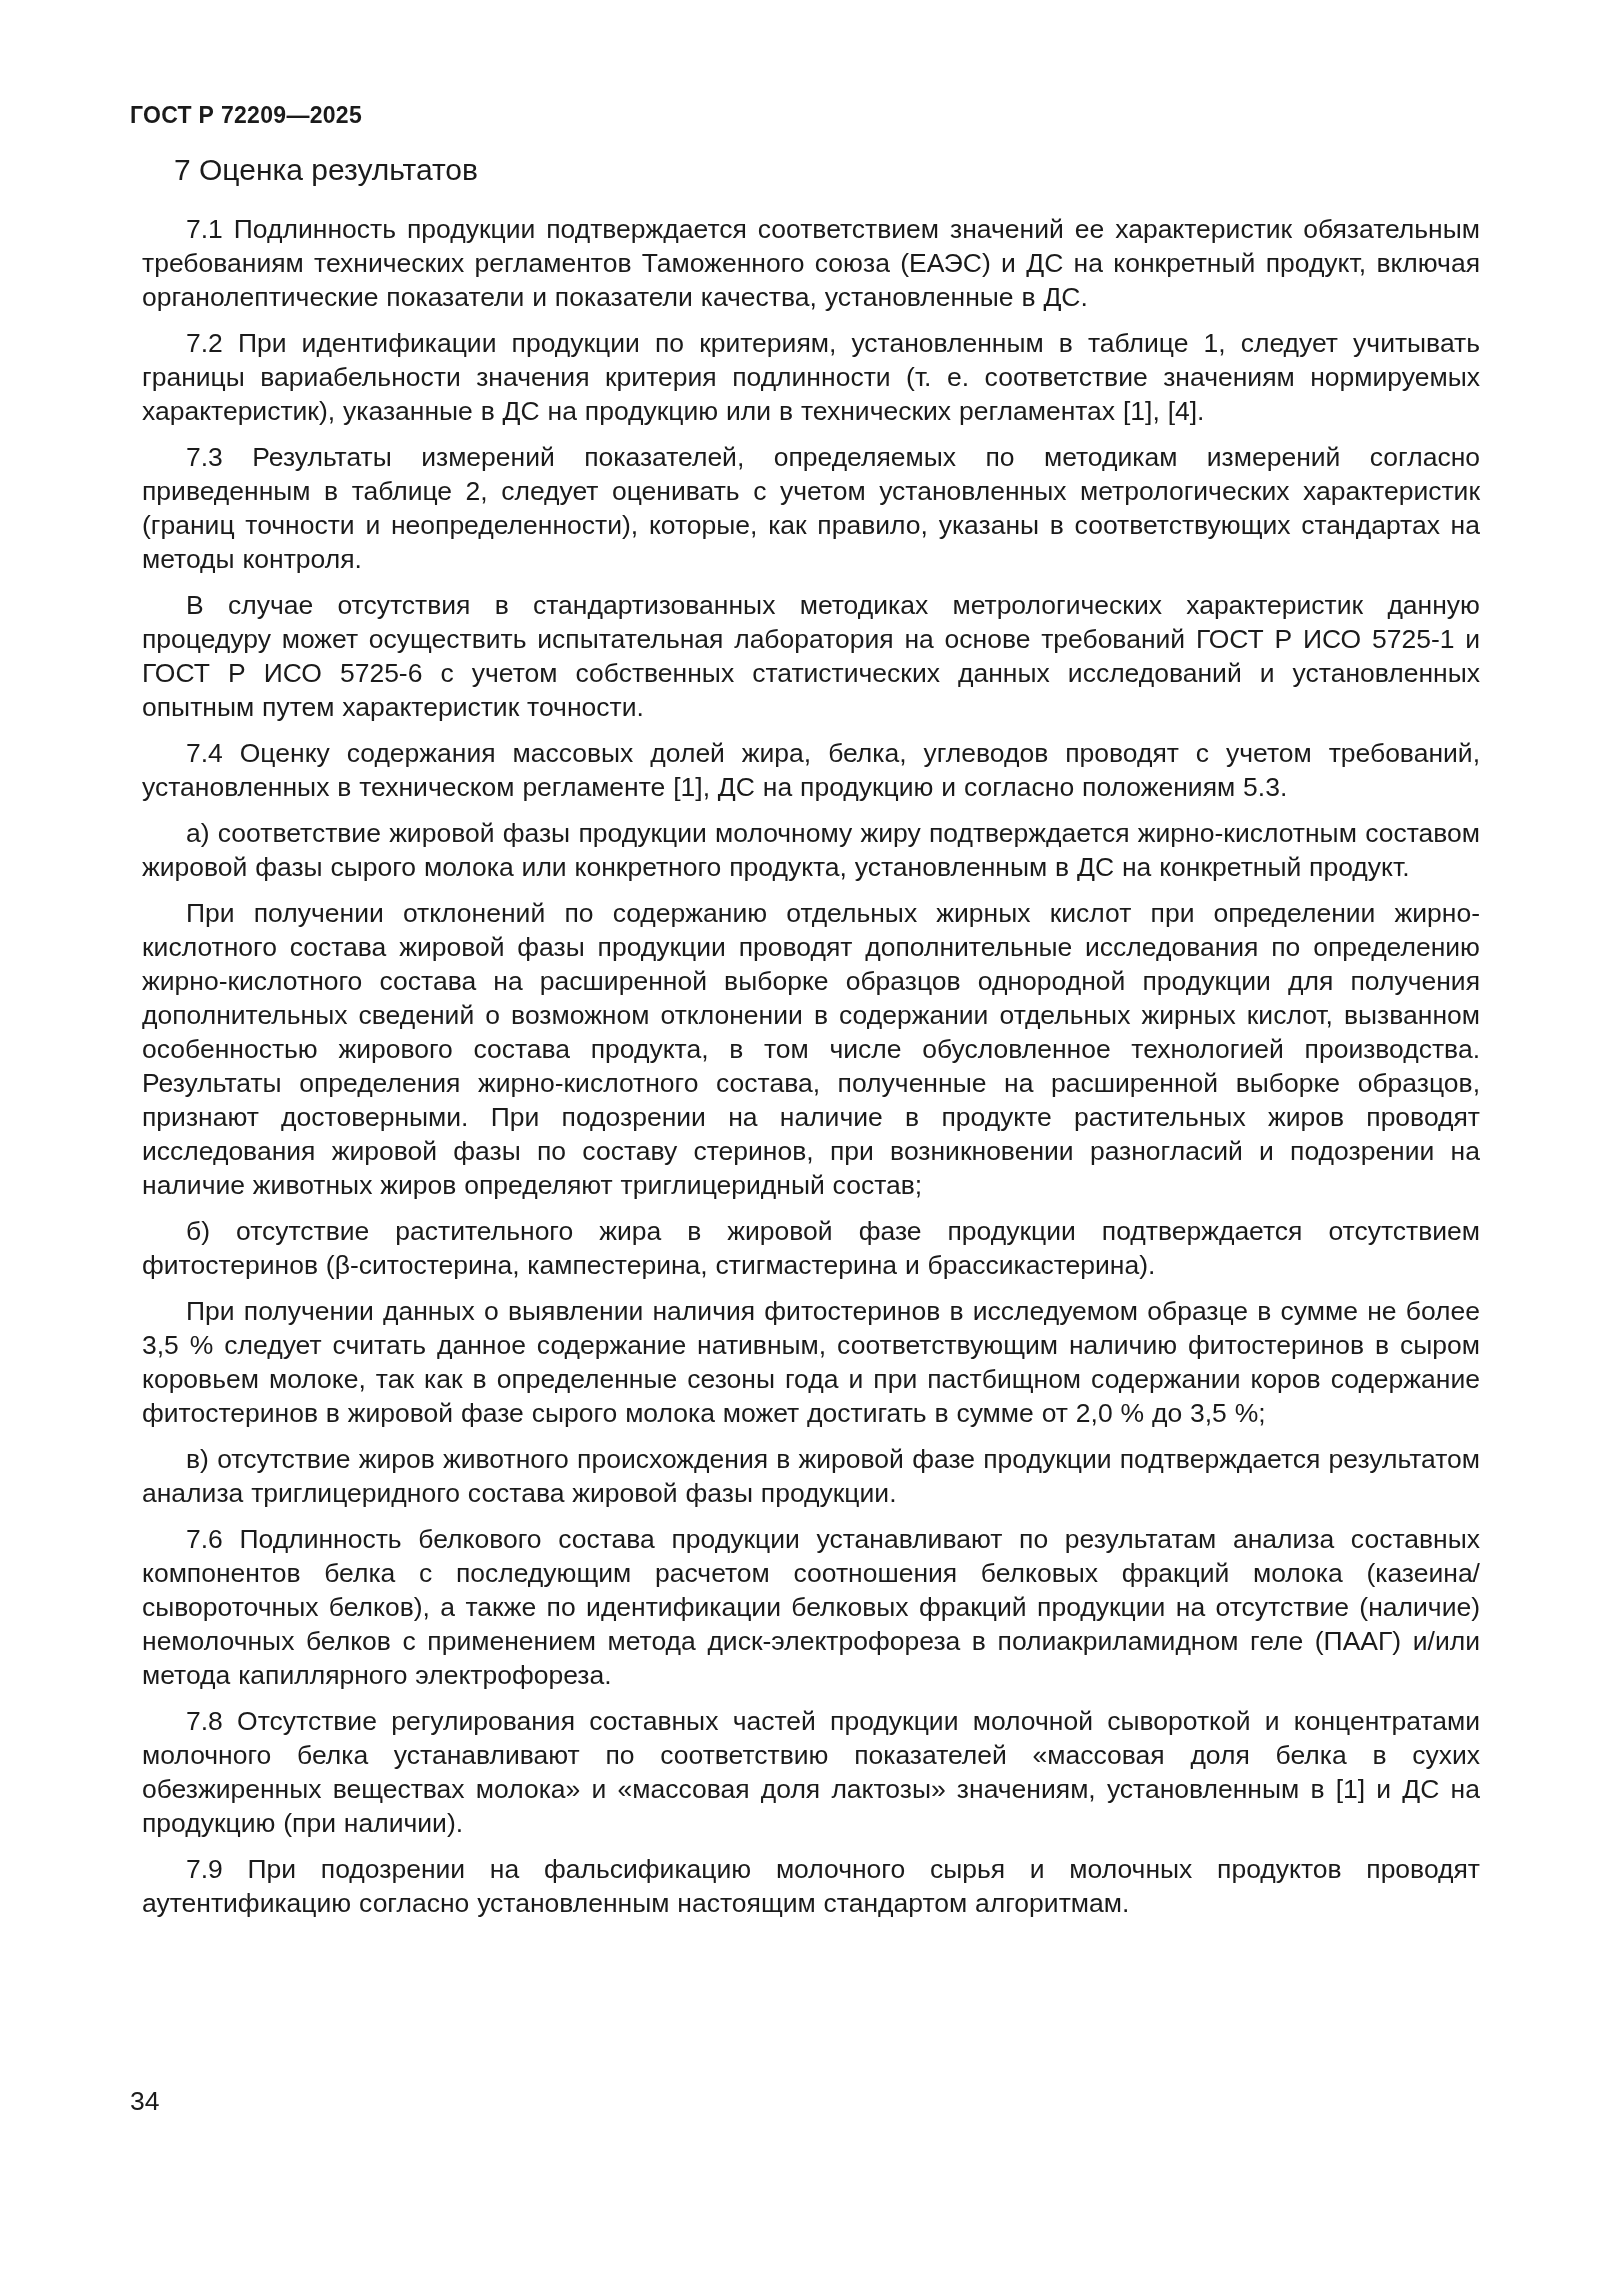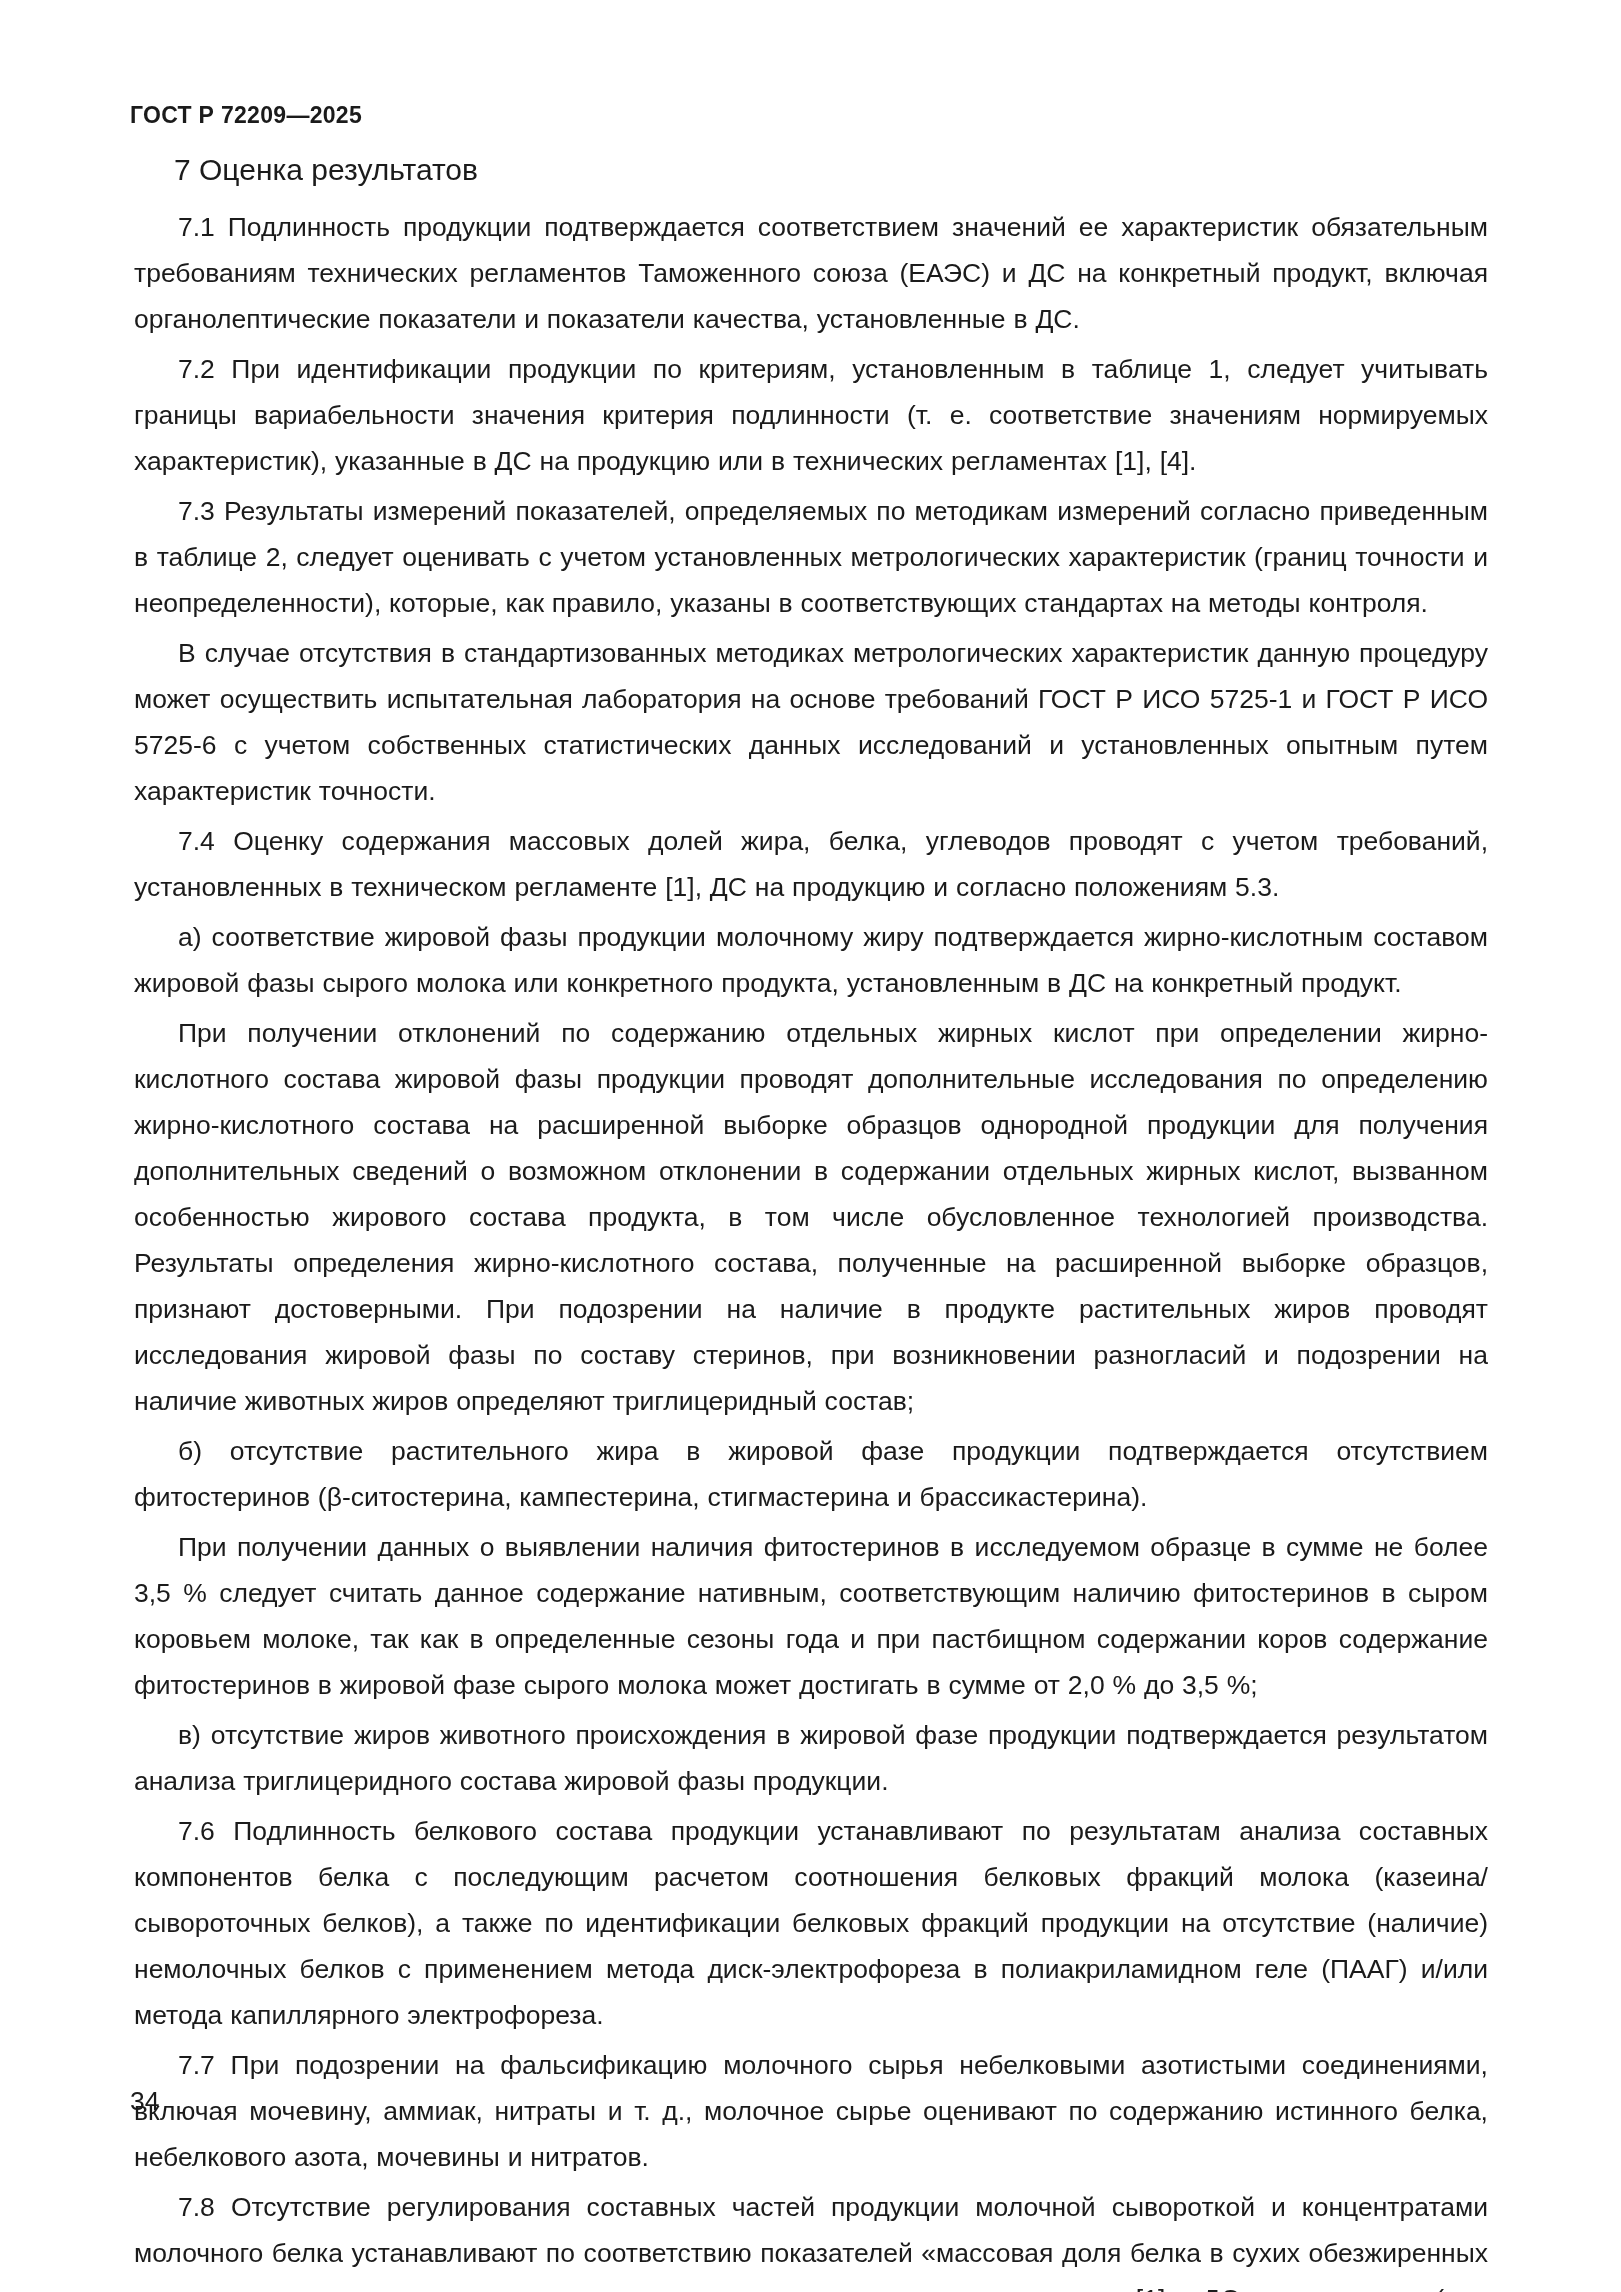--- a/index.html
+++ b/index.html
@@ -36,23 +36,23 @@
     font-size: 30px;
     font-weight: 400;
   }
   .doc-body {
     position: absolute;
     left: 0;
     top: 200px;
     width: 1362px;
   }
   .doc-body p {
-    margin: 4px;
+    margin: 12px;
     font-size: 26.5px;
-    line-height: 46px;
+    line-height: 34px;
     text-align: justify;
     text-indent: 44px;
     word-spacing: 0.5px;
   }
   .page-number {
     position: absolute;
     left: 0;
     top: 2086px;
     font-size: 26.5px;
   }
@@ -68,19 +68,18 @@
       <p>7.2 При идентификации продукции по критериям, установленным в таблице 1, следует учитывать границы вариабельности значения критерия подлинности (т. е. соответствие значениям нормируемых характеристик), указанные в ДС на продукцию или в технических регламентах [1], [4].</p>
       <p>7.3 Результаты измерений показателей, определяемых по методикам измерений согласно приведенным в таблице 2, следует оценивать с учетом установленных метрологических характеристик (границ точности и неопределенности), которые, как правило, указаны в соответствующих стандартах на методы контроля.</p>
       <p>В случае отсутствия в стандартизованных методиках метрологических характеристик данную процедуру может осуществить испытательная лаборатория на основе требований ГОСТ Р ИСО 5725-1 и ГОСТ Р ИСО 5725-6 с учетом собственных статистических данных исследований и установленных опытным путем характеристик точности.</p>
       <p>7.4 Оценку содержания массовых долей жира, белка, углеводов проводят с учетом требований, установленных в техническом регламенте [1], ДС на продукцию и согласно положениям 5.3.</p>
       <p>а) соответствие жировой фазы продукции молочному жиру подтверждается жирно-кислотным составом жировой фазы сырого молока или конкретного продукта, установленным в ДС на конкретный продукт.</p>
       <p>При получении отклонений по содержанию отдельных жирных кислот при определении жирно-кислотного состава жировой фазы продукции проводят дополнительные исследования по определению жирно-кислотного состава на расширенной выборке образцов однородной продукции для получения дополнительных сведений о возможном отклонении в содержании отдельных жирных кислот, вызванном особенностью жирового состава продукта, в том числе обусловленное технологией производства. Результаты определения жирно-кислотного состава, полученные на расширенной выборке образцов, признают достоверными. При подозрении на наличие в продукте растительных жиров проводят исследования жировой фазы по составу стеринов, при возникновении разногласий и подозрении на наличие животных жиров определяют триглицеридный состав;</p>
       <p>б) отсутствие растительного жира в жировой фазе продукции подтверждается отсутствием фитостеринов (β-ситостерина, кампестерина, стигмастерина и брассикастерина).</p>
       <p>При получении данных о выявлении наличия фитостеринов в исследуемом образце в сумме не более 3,5 % следует считать данное содержание нативным, соответствующим наличию фитостеринов в сыром коровьем молоке, так как в определенные сезоны года и при пастбищном содержании коров содержание фитостеринов в жировой фазе сырого молока может достигать в сумме от 2,0 % до 3,5 %;</p>
       <p>в) отсутствие жиров животного происхождения в жировой фазе продукции подтверждается результатом анализа триглицеридного состава жировой фазы продукции.</p>
       <p>7.6 Подлинность белкового состава продукции устанавливают по результатам анализа составных компонентов белка с последующим расчетом соотношения белковых фракций молока (казеина/сывороточных белков), а также по идентификации белковых фракций продукции на отсутствие (наличие) немолочных белков с применением метода диск-электрофореза в полиакриламидном геле (ПААГ) и/или метода капиллярного электрофореза.</p>
-      <p>7.7 При подозрении на фальсификацию молочного сырья небелковыми азотистыми соединениями, включая мочевину, аммиак, нитраты и т. д., молочное сырье оценивают по содержанию истинного белка, небелкового азота, мочевины и нитратов.</p>
       <p>7.8 Отсутствие регулирования составных частей продукции молочной сывороткой и концентратами молочного белка устанавливают по соответствию показателей «массовая доля белка в сухих обезжиренных веществах молока» и «массовая доля лактозы» значениям, установленным в [1] и ДС на продукцию (при наличии).</p>
       <p>7.9 При подозрении на фальсификацию молочного сырья и молочных продуктов проводят аутентификацию согласно установленным настоящим стандартом алгоритмам.</p>
     </div>
   <div class="page-number">34</div>
 </div>
 
 
 </body></html>

